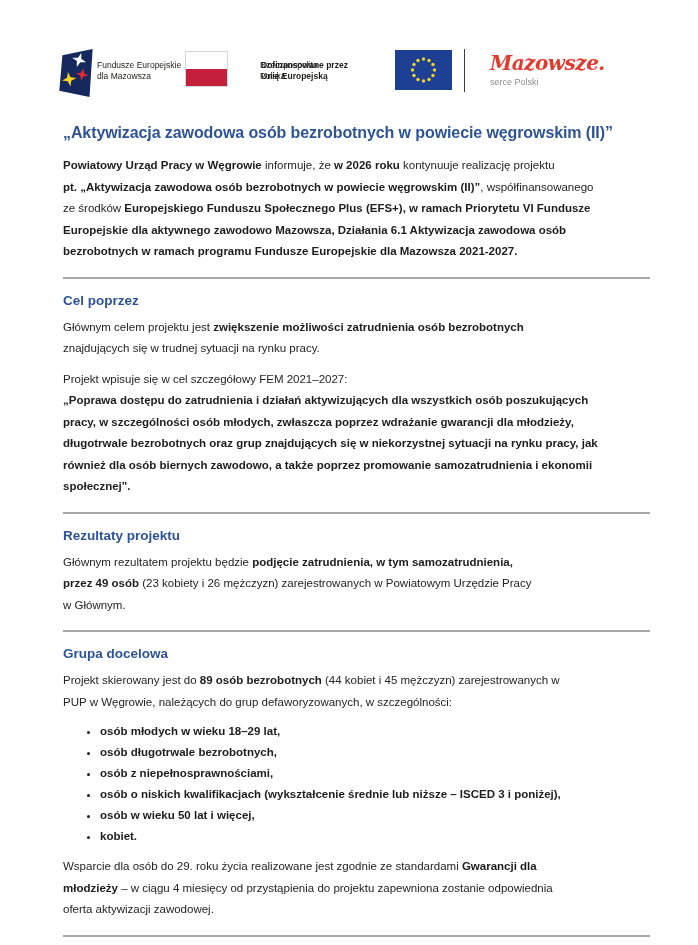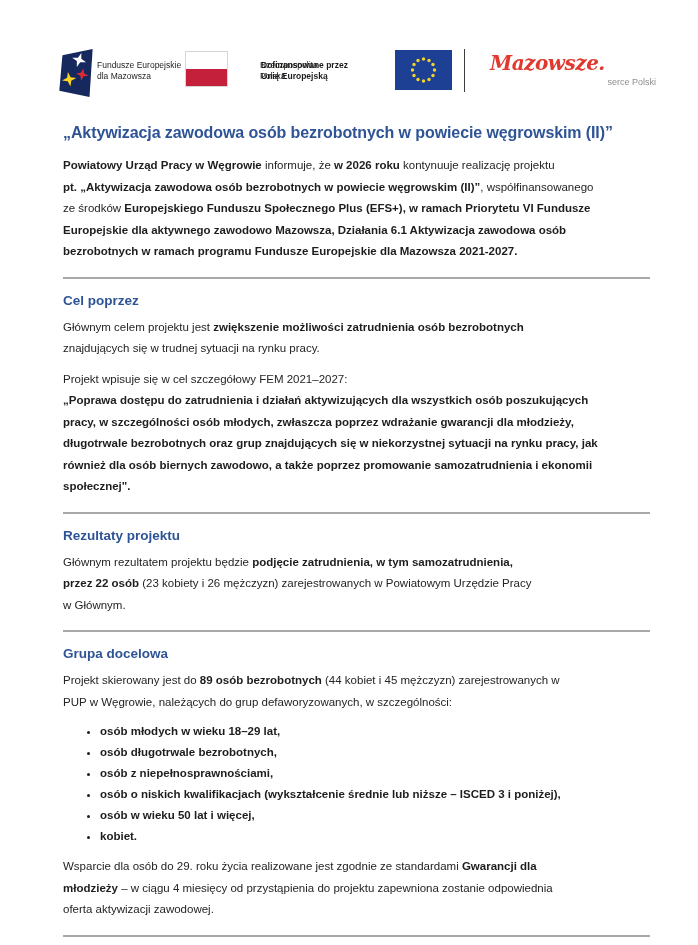--- a/index.html
+++ b/index.html
@@ -12,21 +12,21 @@
   .fe-text{position:absolute;left:34px;top:14px;font-size:8.5px;line-height:11px;color:#1d1d1b;font-weight:500;}
   .pl-flag{position:absolute;left:122px;top:5px;width:41px;height:34px;border:1px solid #d6d6d6;box-sizing:content-box;}
   .pl-flag .half-w{height:17px;background:#ffffff;}
   .pl-flag .half-r{height:17px;background:#c4203c;}
   .pl-text{position:absolute;left:169px;top:14px;font-size:8.5px;line-height:11px;color:#1d1d1b;font-weight:500;margin-left:28px;}
   .eu-text{position:absolute;left:198px;width:126px;top:14px;text-align:left;font-size:8.5px;line-height:11px;font-weight:700;color:#1d1d1b;}
   .eu-flag{position:absolute;left:332px;top:4px;}
   .vdiv{position:absolute;left:401px;top:3px;height:43px;width:1px;background:#3c3c3c;}
   .maz{position:absolute;left:427px;top:3px;width:170px;}
   .maz-name{font-family:"DejaVu Serif",serif;font-style:italic;font-weight:bold;font-size:20px;line-height:29px;color:#e03a2f;letter-spacing:-0.5px;}
-  .maz-tag{text-align:right;font-size:9px;color:#8d8d8d;margin-top:-1px;padding-right:4px;}
+  .maz-tag{text-align:left;font-size:9px;color:#8d8d8d;margin-top:-1px;padding-right:4px;}
 
   
   h1.title{margin:20px 0 0;font-size:16px;font-weight:bold;color:#2e5496;white-space:nowrap;letter-spacing:-0.1px;}
   p{margin:9px 0 0;font-size:11.5px;line-height:21.5px;color:#242424;}
   p b, li{color:#1d1d1d;}
   .intro{margin-top:13px;}
   hr.rule{border:none;border-top:2px solid #a8a8a8;margin:14px 0 0;}
   h2.section-heading{margin:14px 0 0;font-size:13.5px;font-weight:bold;color:#2e5496;}
   ul.bullets{margin:8px 0 0;padding-left:37px;}
   ul.bullets li{font-size:11.5px;line-height:21px;font-weight:bold;}
@@ -97,21 +97,21 @@
   <section>
     <h2 class="section-heading">Cel poprzez</h2>
     <p><span>Głównym celem projektu jest </span><b>zwiększenie możliwości zatrudnienia osób bezrobotnych</b><br><span>znajdujących się w trudnej sytuacji na rynku pracy.</span></p>
     <p><span>Projekt wpisuje się w cel szczegółowy FEM 2021–2027:</span><br><b>„Poprawa dostępu do zatrudnienia i działań aktywizujących dla wszystkich osób poszukujących</b><br><b>pracy, w szczególności osób młodych, zwłaszcza poprzez wdrażanie gwarancji dla młodzieży,</b><br><b>długotrwale bezrobotnych oraz grup znajdujących się w niekorzystnej sytuacji na rynku pracy, jak</b><br><b>również dla osób biernych zawodowo, a także poprzez promowanie samozatrudnienia i ekonomii</b><br><b>społecznej".</b></p>
   </section>
 
   <hr class="rule">
 
   <section>
     <h2 class="section-heading">Rezultaty projektu</h2>
-    <p><span>Głównym rezultatem projektu będzie </span><b>podjęcie zatrudnienia, w tym samozatrudnienia,</b><br><b>przez 22 osób</b><span> (23 kobiety i 26 mężczyzn) zarejestrowanych w Powiatowym Urzędzie Pracy</span><br><span>w Głównym.</span></p>
+    <p><span>Głównym rezultatem projektu będzie </span><b>podjęcie zatrudnienia, w tym samozatrudnienia,</b><br><b>przez 49 osób</b><span> (23 kobiety i 26 mężczyzn) zarejestrowanych w Powiatowym Urzędzie Pracy</span><br><span>w Głównym.</span></p>
   </section>
 
   <hr class="rule">
 
   <section>
     <h2 class="section-heading">Grupa docelowa</h2>
     <p><span>Projekt skierowany jest do </span><b>89 osób bezrobotnych</b><span> (44 kobiet i 45 mężczyzn) zarejestrowanych w</span><br><span>PUP w Węgrowie, należących do grup defaworyzowanych, w szczególności:</span></p>
     <ul class="bullets">
         <li>osób młodych w wieku 18–29 lat,</li>
         <li>osób długotrwale bezrobotnych,</li>

